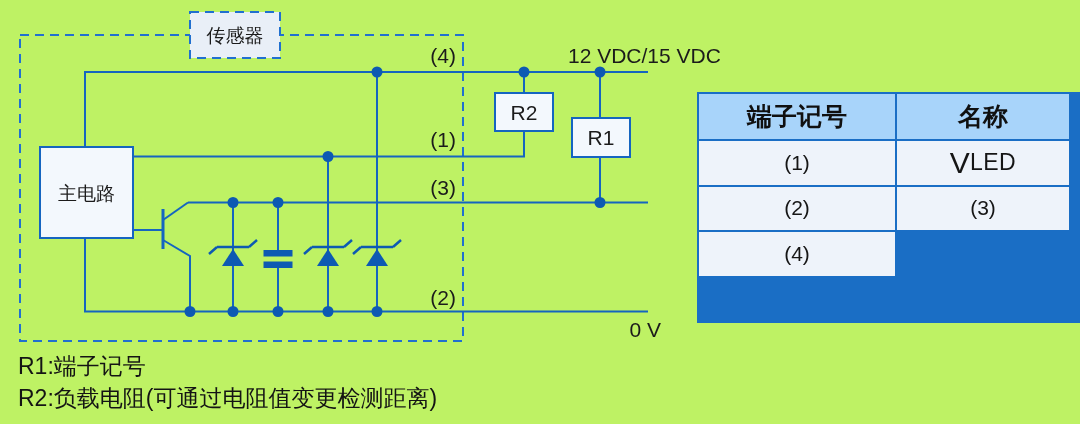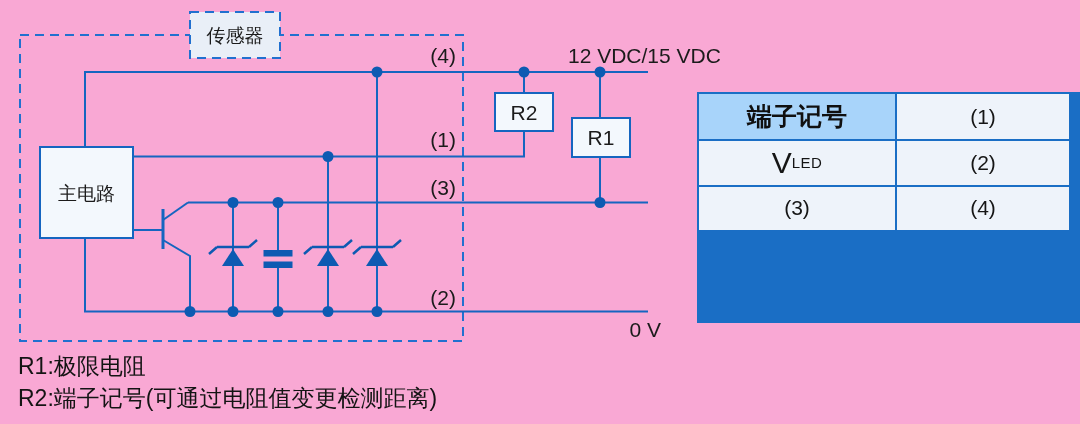--- a/index.html
+++ b/index.html
@@ -1,19 +1,19 @@
 <!DOCTYPE html>
 <html><head>
 <meta charset="utf-8">
 <style>
   html,body{margin:0;padding:0;}
   .stage{
     position:relative;
     width:1080px;height:424px;
-    background:#f9a8d4;
+    background:#bef264;
     font-family:"Liberation Sans","DejaVu Sans",sans-serif;
     overflow:hidden;
   }
   .circuit-svg{position:absolute;left:0;top:0;}
   svg text{
     font-family:"Liberation Sans","DejaVu Sans",sans-serif;
     fill:#1b1b1b;
   }
   .notes{
     position:absolute;left:18px;top:350px;
@@ -33,21 +33,21 @@
   .terminal-table .cell{
     display:flex;align-items:center;justify-content:center;
   }
   .terminal-table .th{
     background:#a8d4fa;
     font-weight:bold;font-size:25px;color:#101010;
   }
   .terminal-table .td{background:#eef3fa;color:#151515;}
   .terminal-table .mark{font-size:21px;}
   .terminal-table .name{font-size:30px;}
-  .terminal-table .name .sub{font-size:15px;letter-spacing:0.5px;text-align:right;}
+  .terminal-table .name .sub{font-size:23px;letter-spacing:0.5px;text-align:right;}
 </style>
 </head>
 <body>
 
 <div class="stage">
 
   <svg class="circuit-svg" width="720" height="345" viewBox="0 0 720 345">
     <defs>
       <g id="zener">
         <path d="M-16,0 H16 M-16,0 L-24,7 M16,0 L24,-7" fill="none" stroke="#0d5ab2" stroke-width="2.5"></path>
@@ -111,26 +111,27 @@
     <text x="601" y="145" font-size="21" text-anchor="middle">R1</text>
     <text x="456" y="63" font-size="21" text-anchor="end">(4)</text>
     <text x="456" y="147" font-size="21" text-anchor="end">(1)</text>
     <text x="456" y="195" font-size="21" text-anchor="end">(3)</text>
     <text x="456" y="305" font-size="21" text-anchor="end">(2)</text>
     <text x="568" y="63" font-size="21">12 VDC/15 VDC</text>
     <text x="661" y="337" font-size="21" text-anchor="end">0 V</text>
   </svg>
 
   <div class="notes">
-    <div>R1:极限电阻</div>
-    <div>R2:端子记号(可通过电阻值变更检测距离)</div>
+    <div>R1:端子记号</div>
+    <div>R2:负载电阻(可通过电阻值变更检测距离)</div>
   </div>
 
   <div class="terminal-table">
     <div class="cell th">端子记号</div>
+    <div class="cell th">名称</div>
 
     <div class="cell td mark">(1)</div>
     <div class="cell td name">
         <span>V</span>
         <span class="sub">LED</span>
       </div>
 
     <div class="cell td mark">(2)</div>
 
     <div class="cell td mark">(3)</div>

